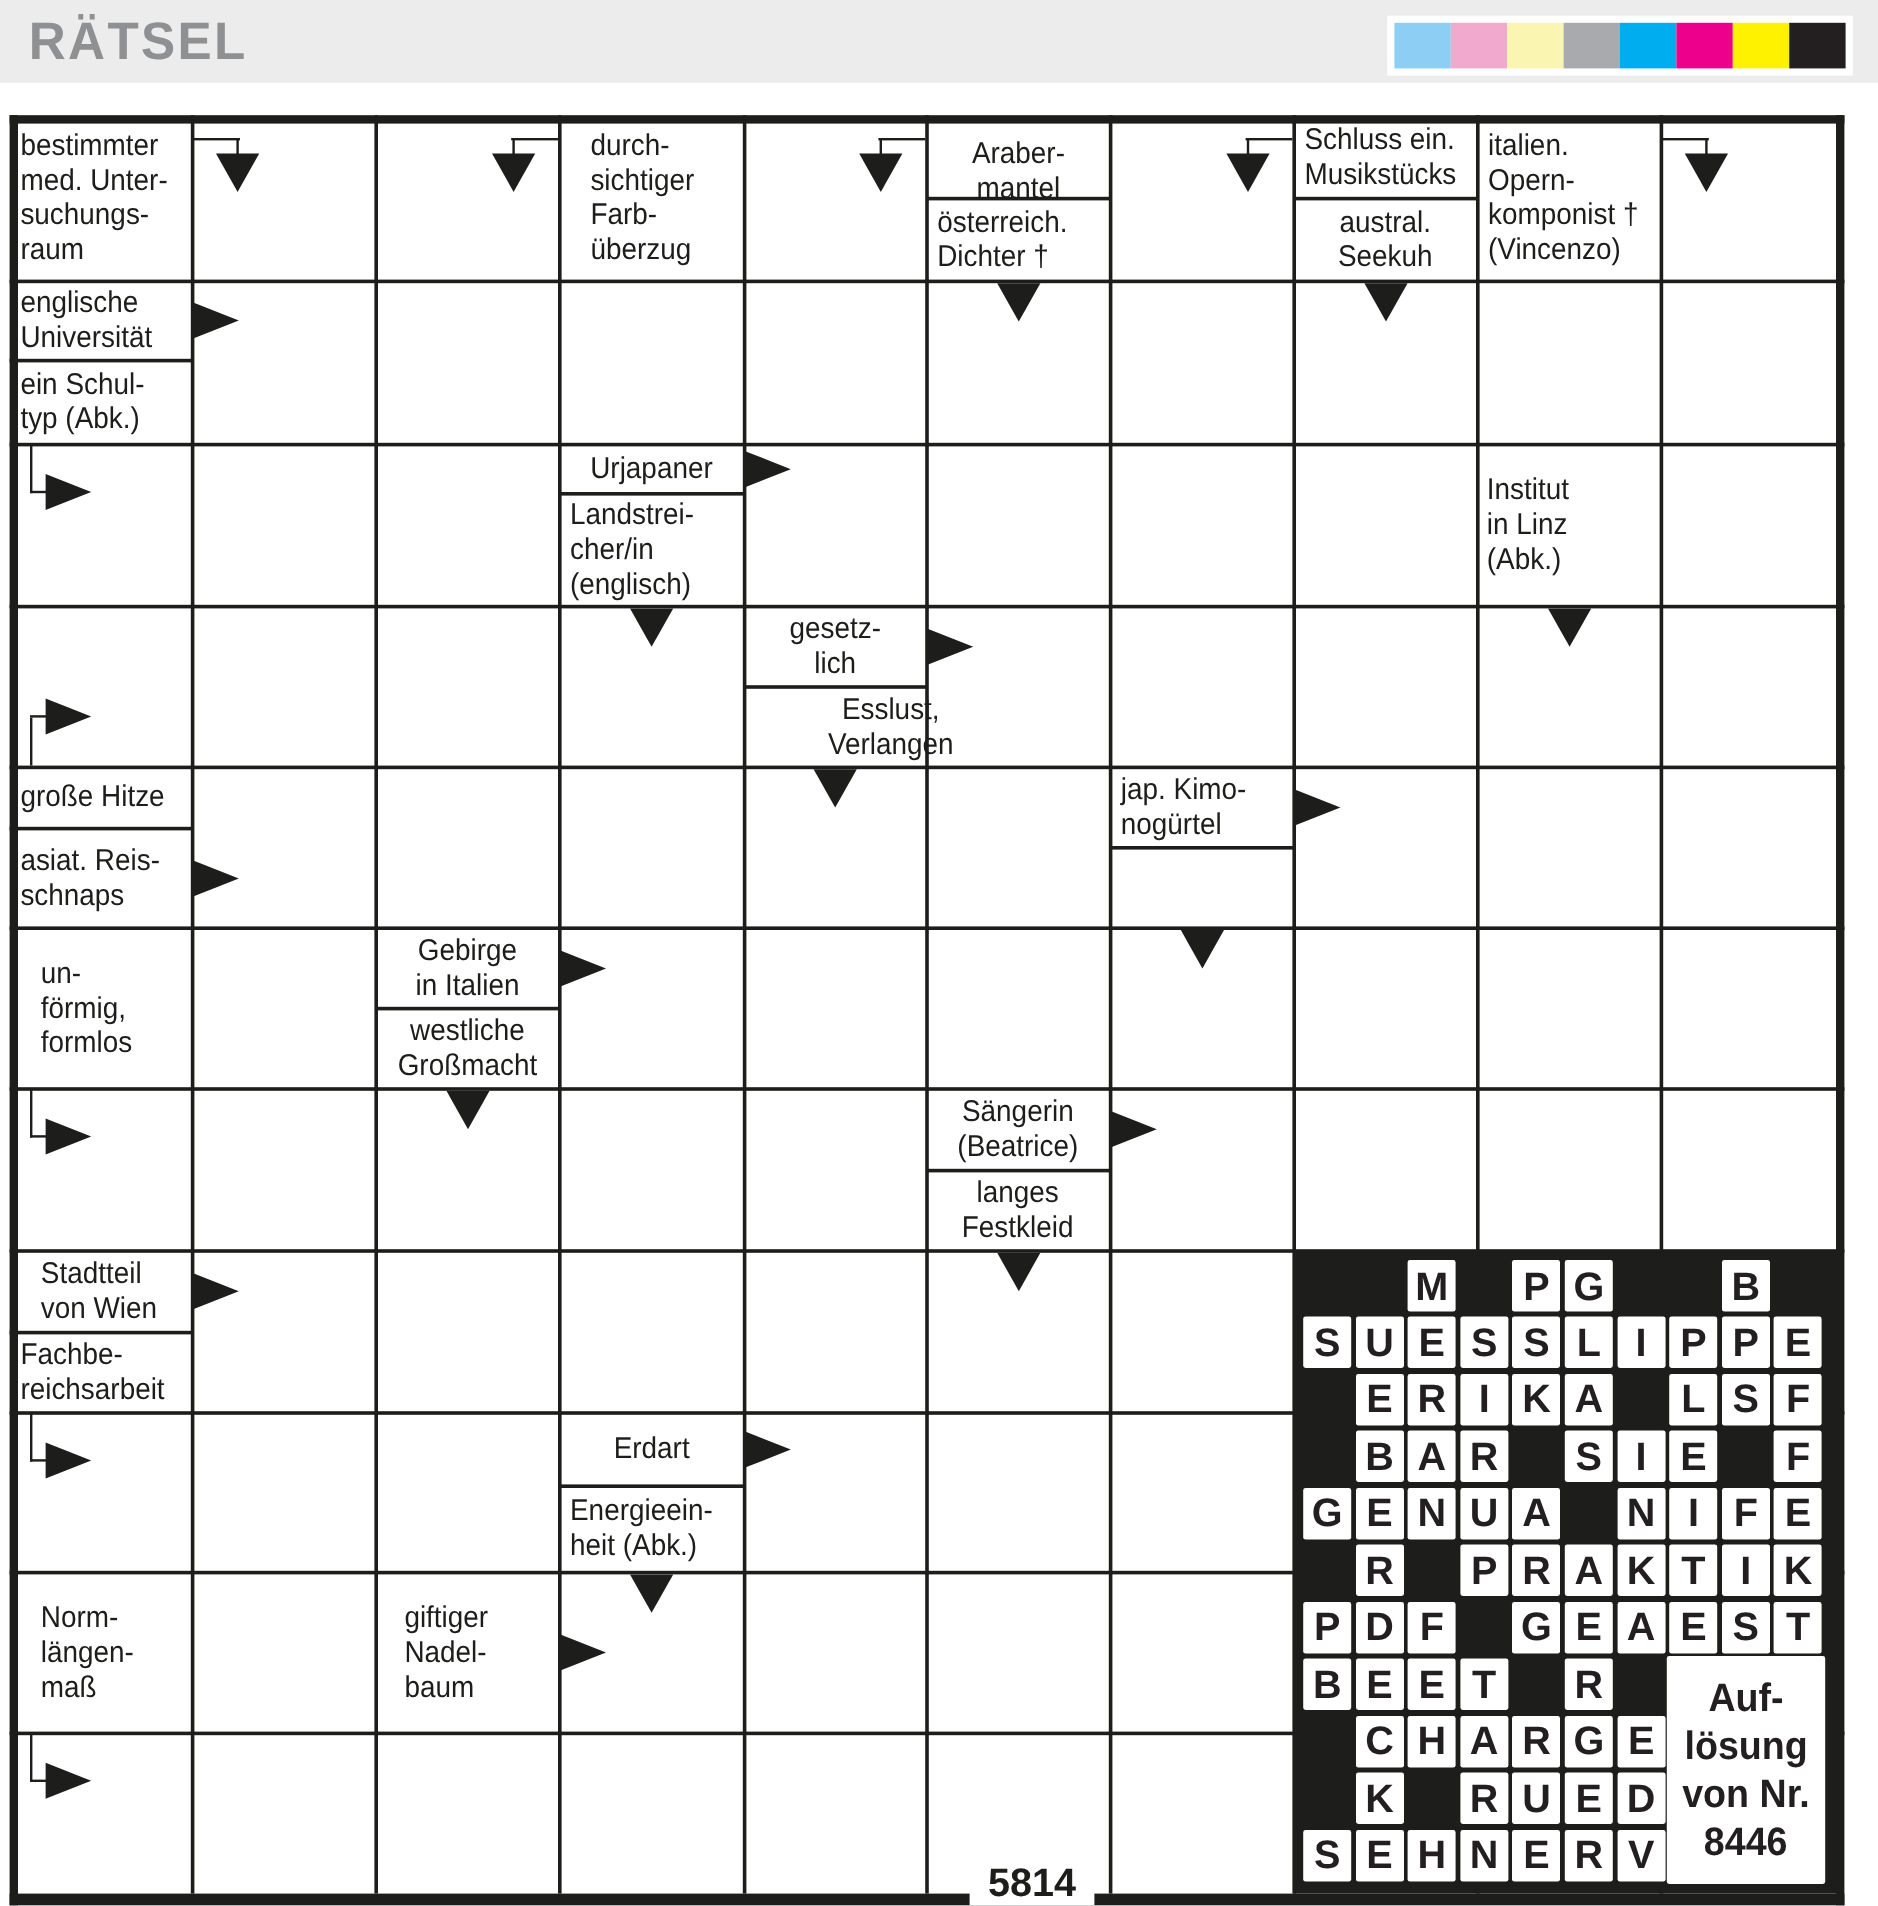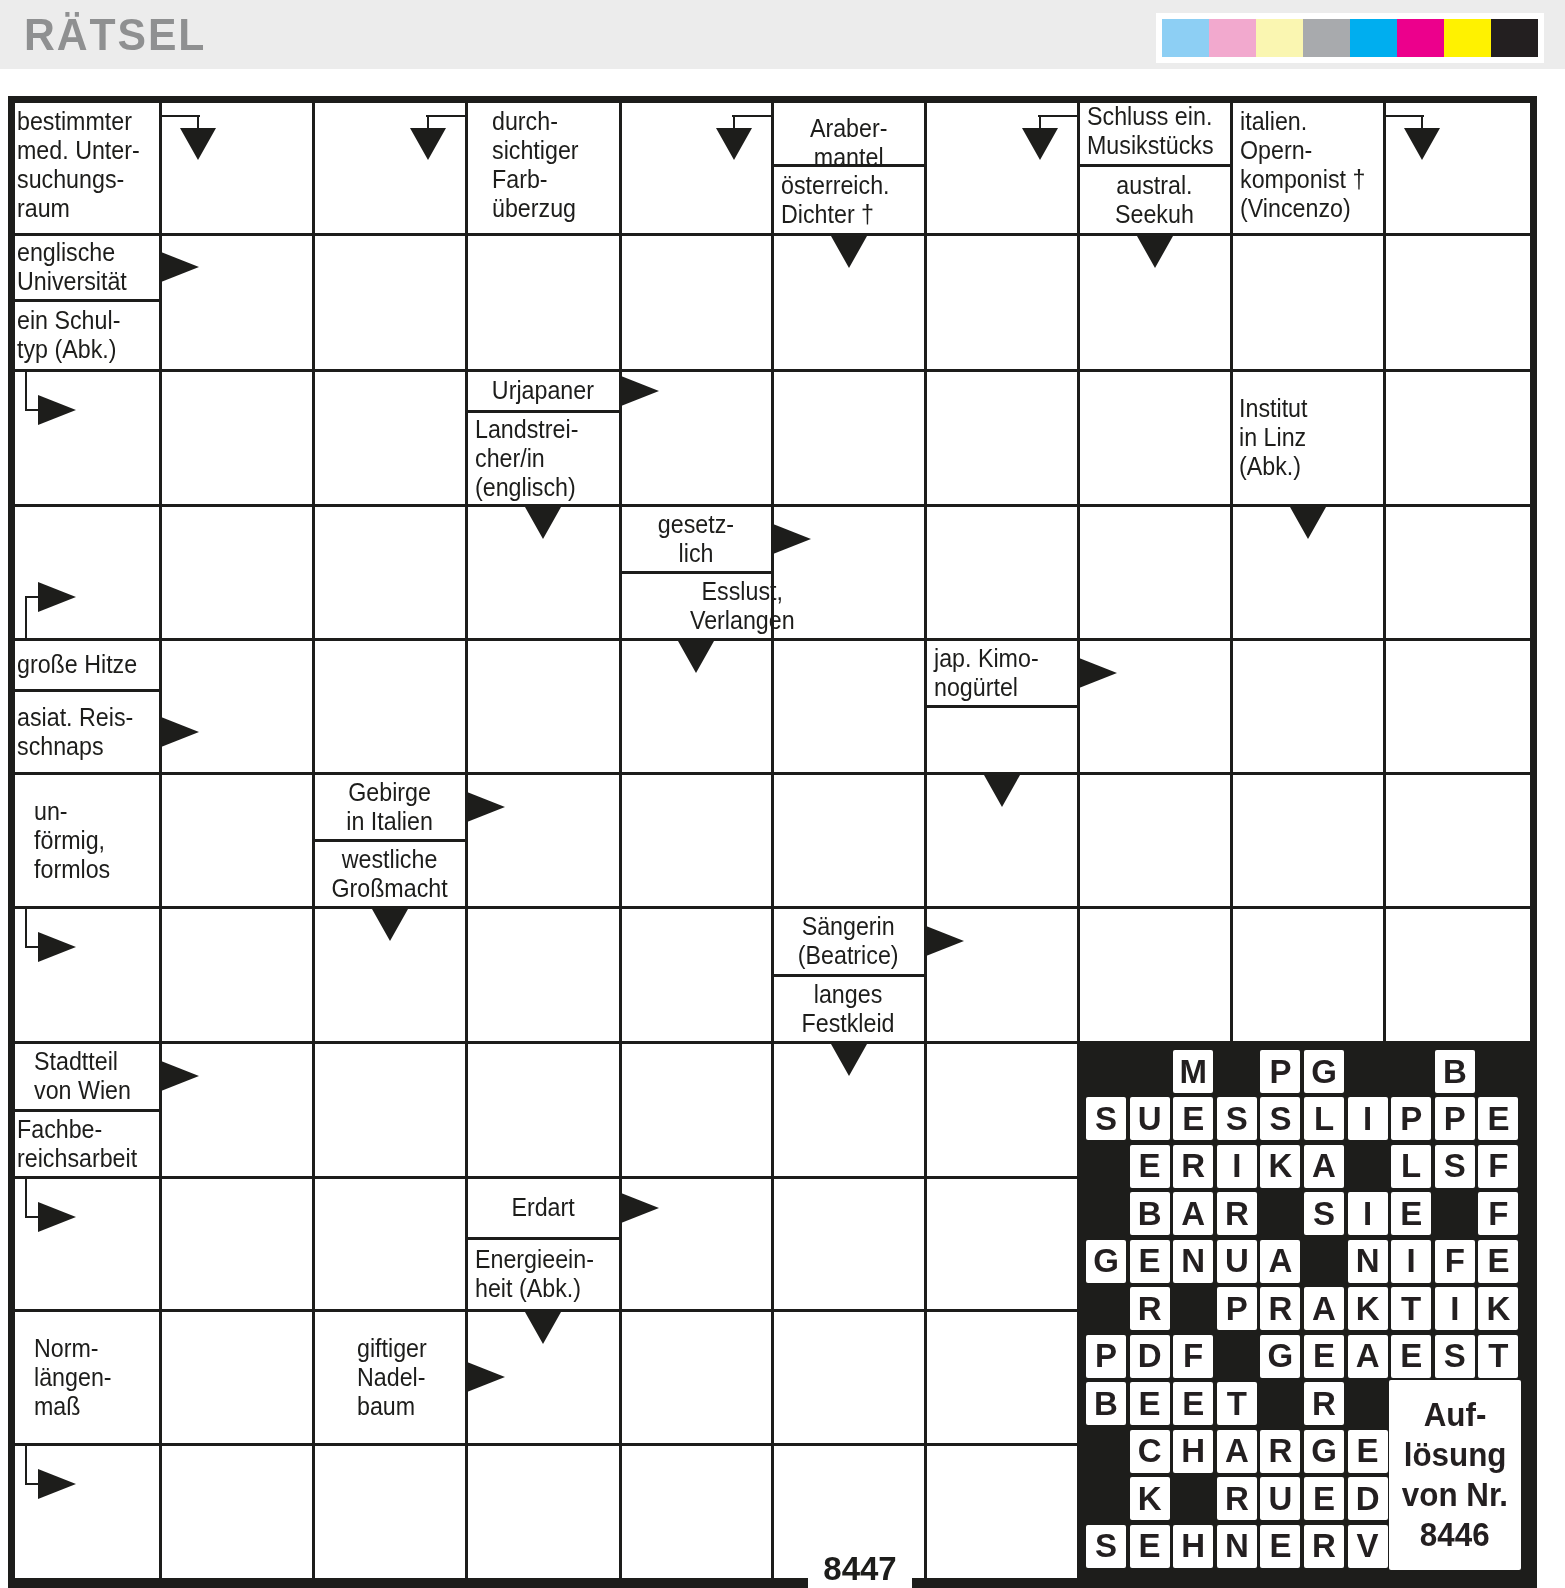--- a/index.html
+++ b/index.html
@@ -147,21 +147,21 @@
       <div class="sol-cell" style="left: 226px; top: 435.05px; width: 40px; height: 43px;">E</div>
       <div class="sol-cell" style="left: 269.6px; top: 435.05px; width: 40px; height: 43px;">D</div>
       <div class="sol-cell" style="left: 8px; top: 482.5px; width: 40px; height: 43px;">S</div>
       <div class="sol-cell" style="left: 51.6px; top: 482.5px; width: 40px; height: 43px;">E</div>
       <div class="sol-cell" style="left: 95.2px; top: 482.5px; width: 40px; height: 43px;">H</div>
       <div class="sol-cell" style="left: 138.8px; top: 482.5px; width: 40px; height: 43px;">N</div>
       <div class="sol-cell" style="left: 182.4px; top: 482.5px; width: 40px; height: 43px;">E</div>
       <div class="sol-cell" style="left: 226px; top: 482.5px; width: 40px; height: 43px;">R</div>
       <div class="sol-cell" style="left: 269.6px; top: 482.5px; width: 40px; height: 43px;">V</div>
     </div>
-  <div id="number-badge">8447</div>
+  <div id="number-badge">5814</div>
 <div class="vline" style="left: 151px; top: 0px; width: 3px; height: 1482px;"></div>
     <div class="vline" style="left: 304px; top: 0px; width: 3px; height: 1482px;"></div>
     <div class="vline" style="left: 457px; top: 0px; width: 3px; height: 1482px;"></div>
     <div class="vline" style="left: 611px; top: 0px; width: 3px; height: 1482px;"></div>
     <div class="vline" style="left: 763px; top: 0px; width: 3px; height: 1482px;"></div>
     <div class="vline" style="left: 916px; top: 0px; width: 3px; height: 1482px;"></div>
     <div class="vline" style="left: 1069px; top: 0px; width: 3px; height: 1482px;"></div>
     <div class="vline" style="left: 1222px; top: 0px; width: 3px; height: 1482px;"></div>
     <div class="vline" style="left: 1375px; top: 0px; width: 3px; height: 1482px;"></div>
     <div class="hline" style="left: 0px; top: 137px; width: 1529px; height: 3px;"></div>
@@ -360,21 +360,21 @@
         <div>heit (Abk.)</div>
       </div>
     </div>
     <div class="clue-part al-left" style="left: 0px; top: 1214px; width: 152px; height: 134px; padding-left: 26px;">
       <div class="clue-text">
         <div>Norm-</div>
         <div>längen-</div>
         <div>maß</div>
       </div>
     </div>
-    <div class="clue-part al-left" style="left: 305px; top: 1214px; width: 153px; height: 134px; padding-left: 44px;">
+    <div class="clue-part al-left" style="left: 305px; top: 1214px; width: 153px; height: 134px; padding-left: 24px;">
       <div class="clue-text">
         <div>giftiger</div>
         <div>Nadel-</div>
         <div>baum</div>
       </div>
     </div>
     <div class="arr arr-right" style="left: 459px; top: 1266px;"></div>
     <div class="pline" style="left: 153px; top: 19px; width: 39px; height: 2px;"></div>
     <div class="pline" style="left: 189px; top: 19px; width: 2px; height: 15px;"></div>
     <div class="arr arr-down" style="left: 172px; top: 32px;"></div>

